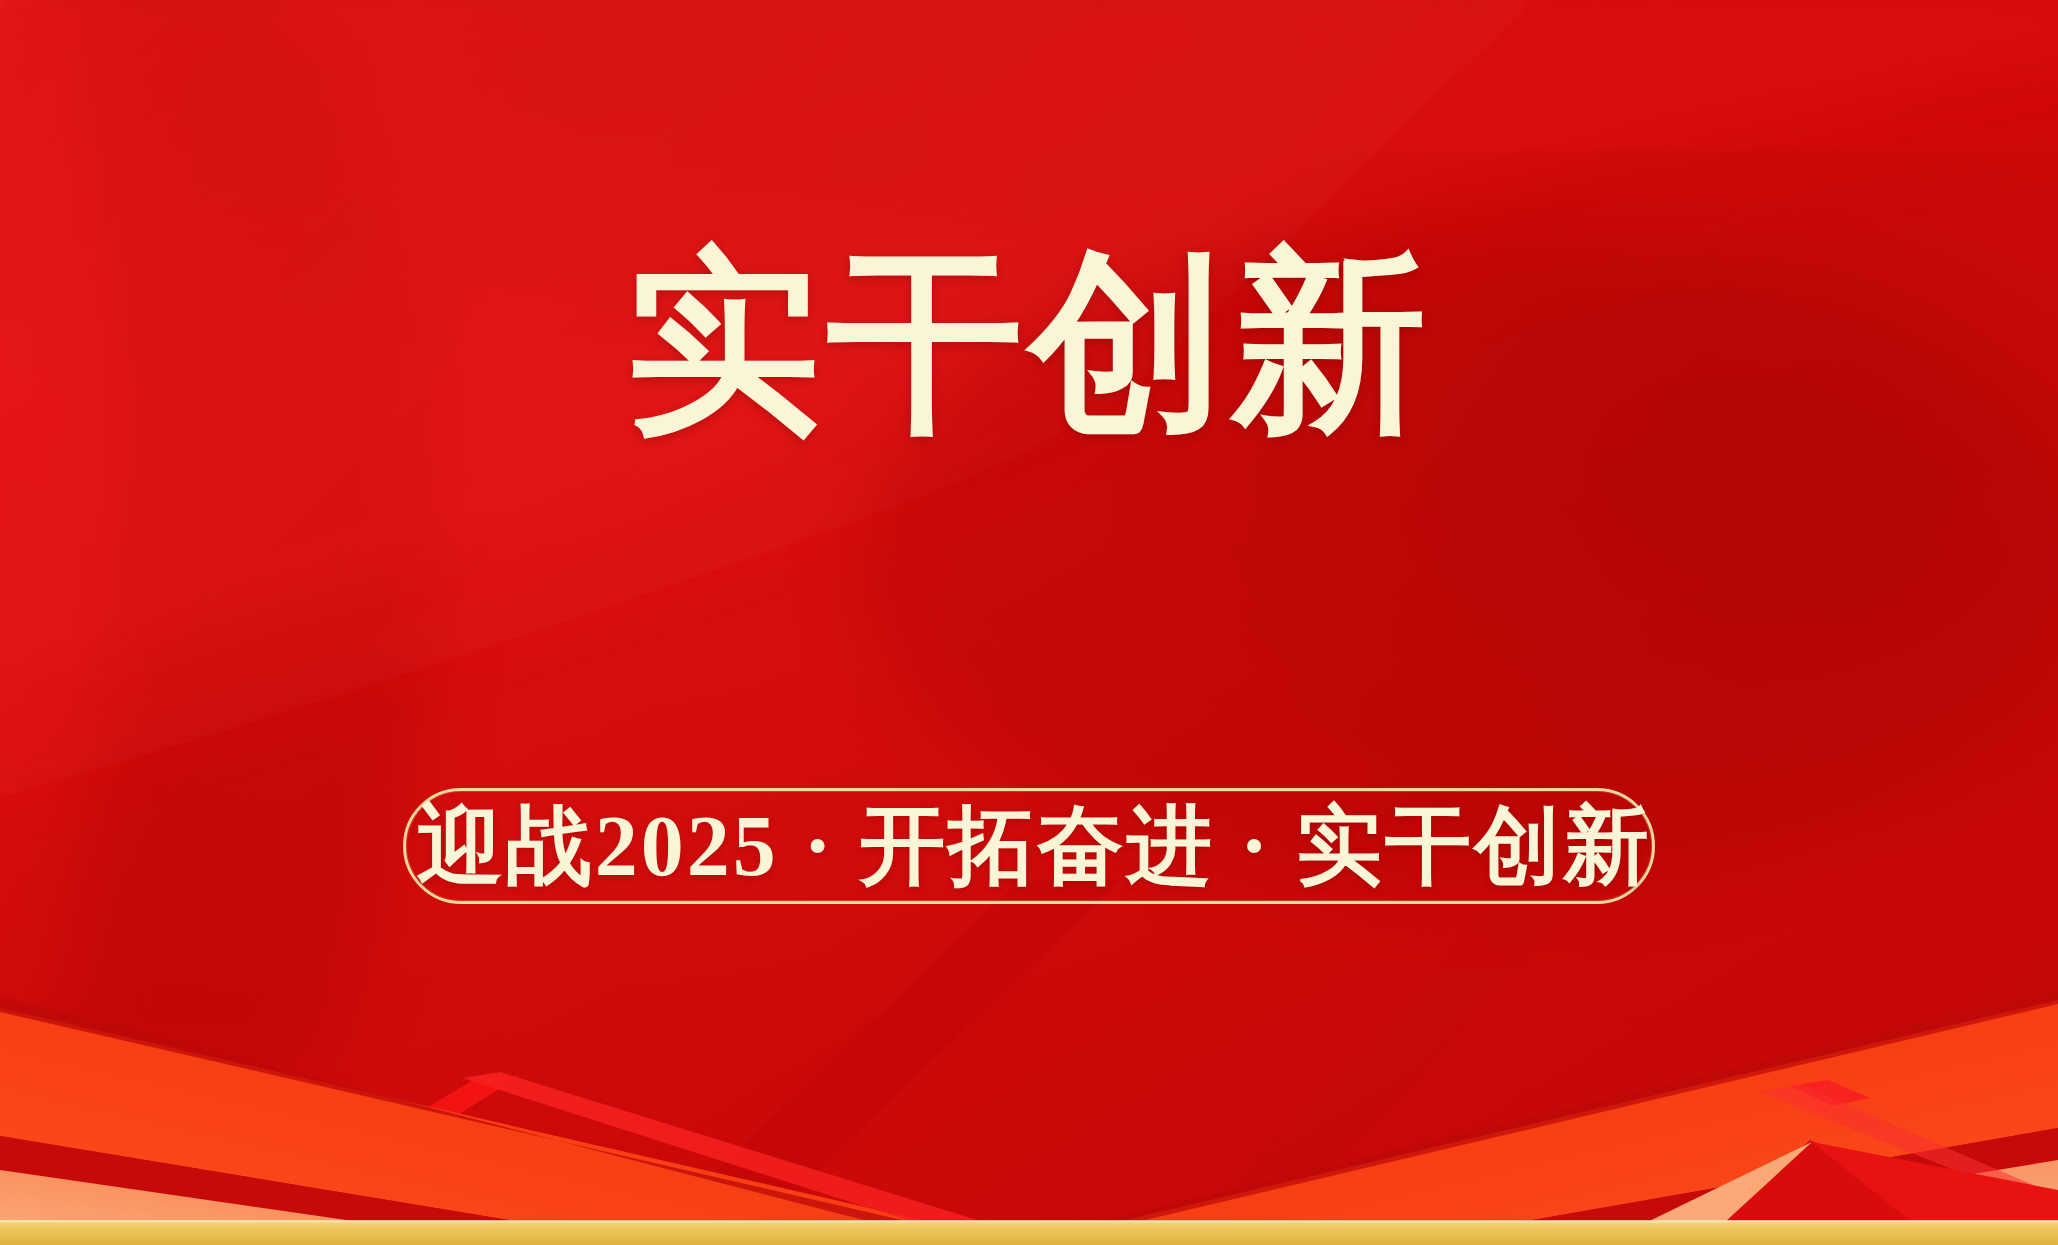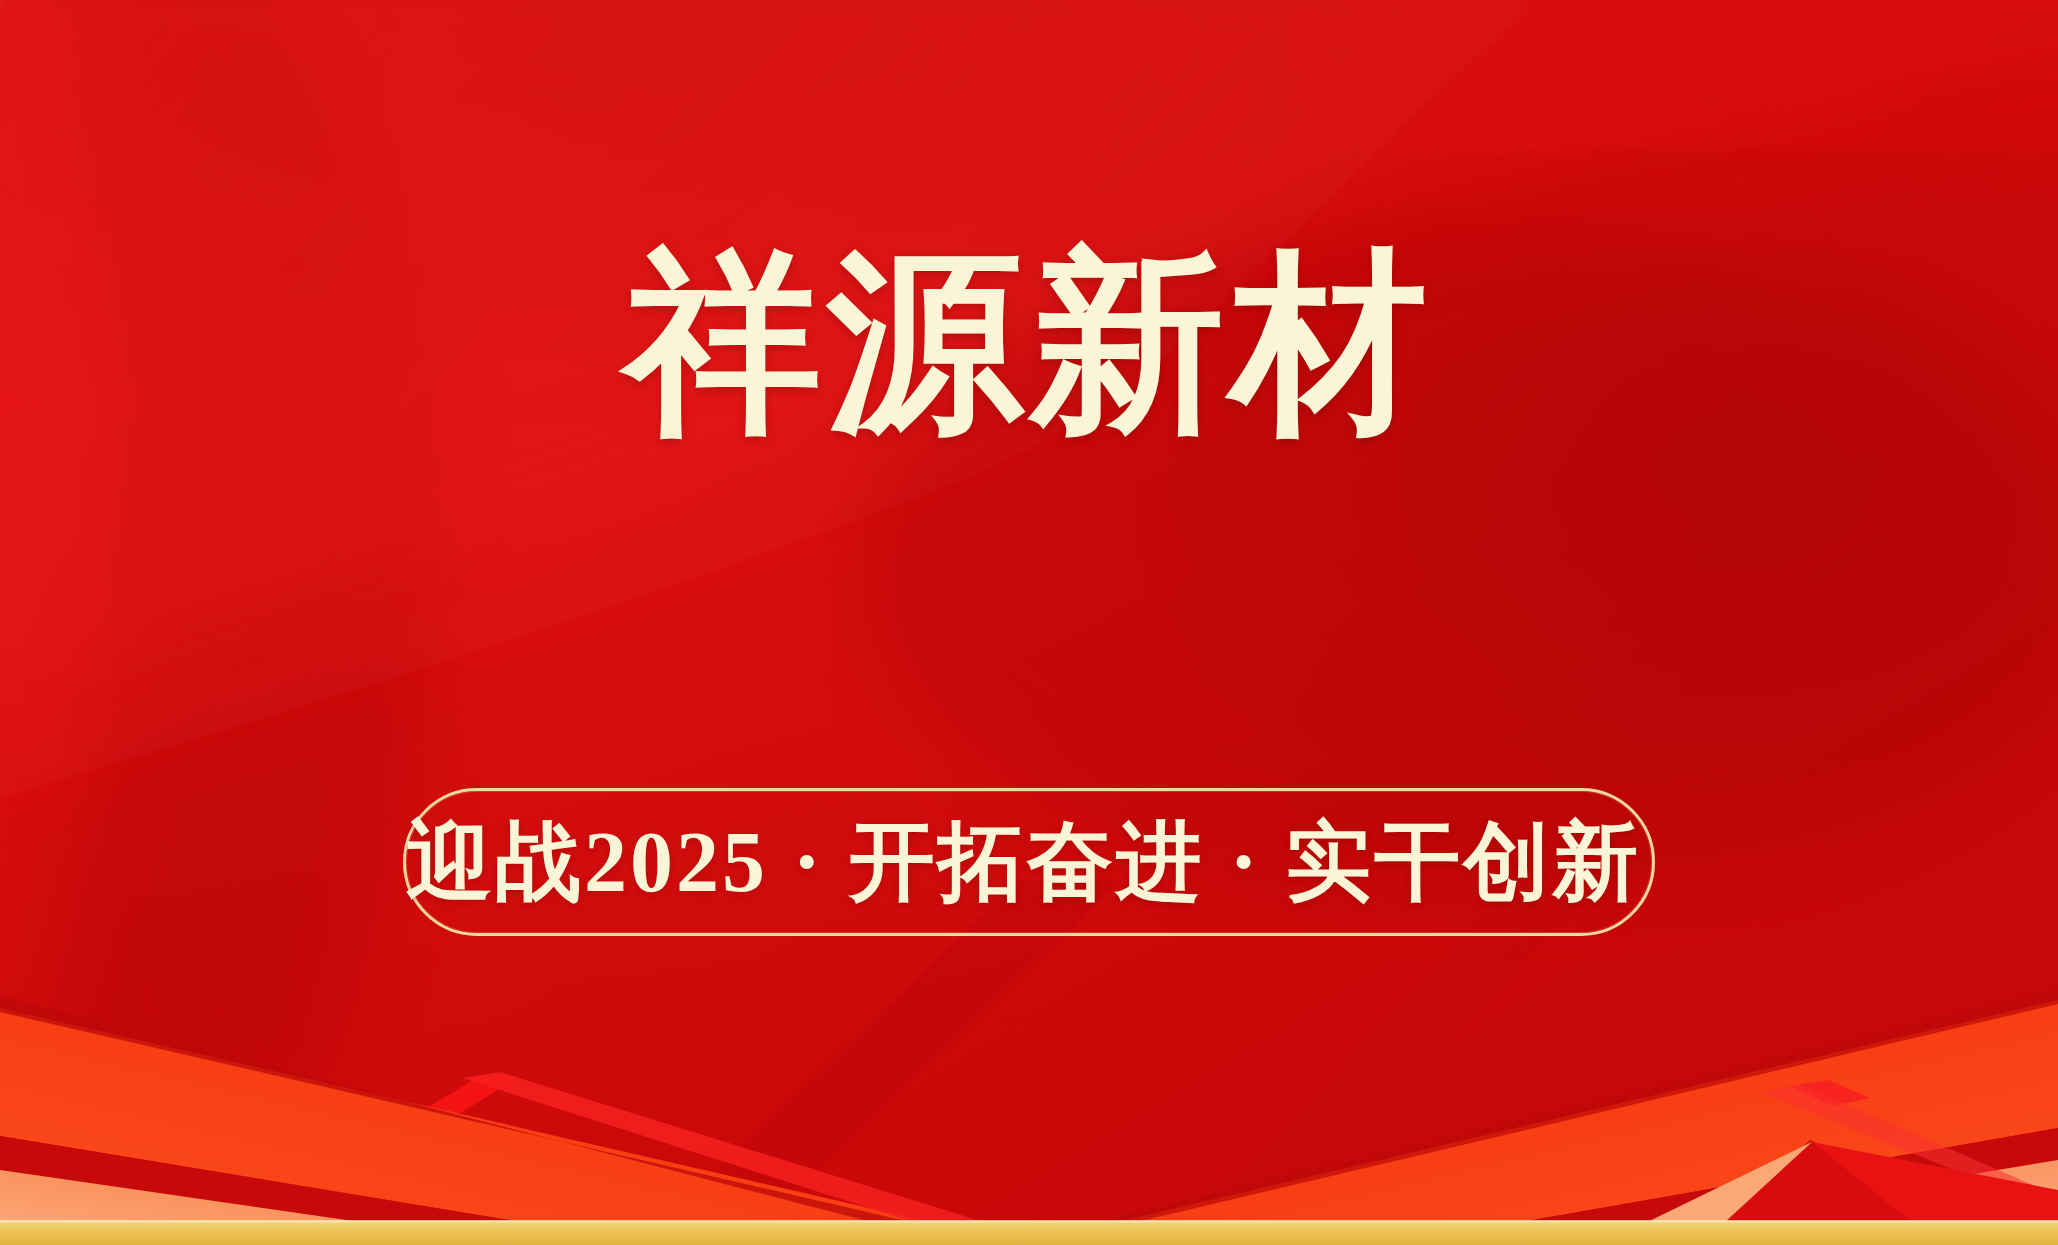--- a/index.html
+++ b/index.html
@@ -57,27 +57,27 @@
     letter-spacing: 6px;
     white-space: nowrap;
     text-shadow: 0 3px 10px rgba(90,0,0,0.28);
   }
   .subtitle-pill {
     position: absolute;
     top: 788px;
     left: 50%;
     transform: translateX(-50%);
     width: 1252px;
-    height: 148px;
+    height: 116px;
     border: 3px solid #EFD89B;
     border-radius: 80px;
     box-sizing: border-box;
     display: flex;
     align-items: center;
-    justify-content: flex-start;
+    justify-content: flex-end;
     box-shadow: inset 0 0 0 1px rgba(250,245,214,0.18);
   }
   .subtitle-text {
     color: #FAF5D6;
     font-size: 86px;
     font-weight: bold;
     letter-spacing: 3px;
     white-space: nowrap;
     line-height: 1;
     text-shadow: 0 2px 6px rgba(90,0,0,0.25);
@@ -207,21 +207,21 @@
       <path d="M 1810 1140 L 2058 1245 L 1700 1245 Z" fill="#D80C0C"></path>
       <path d="M 1812 1142 L 2058 1190 L 2058 1245 L 1940 1245 Z" fill="#E81212"></path>
       <path d="M 1812 1142 L 1700 1245 L 1600 1245 Z" fill="#FBA877"></path>
     </g>
 
     <rect x="0" y="1221" width="2058" height="24" fill="#ECC257"></rect>
   </svg>
 
   <div class="content">
 
-    <div class="title-line-1">祥源新材</div>
+    <div class="title-line-1">实干创新</div>
 
 
     <div class="subtitle-pill">
       <span class="subtitle-text">迎战2025 · 开拓奋进 · 实干创新</span>
     </div>
 
   </div>
 
   <div class="gold-bar-highlight"></div>
   <div class="gold-bar"></div>

